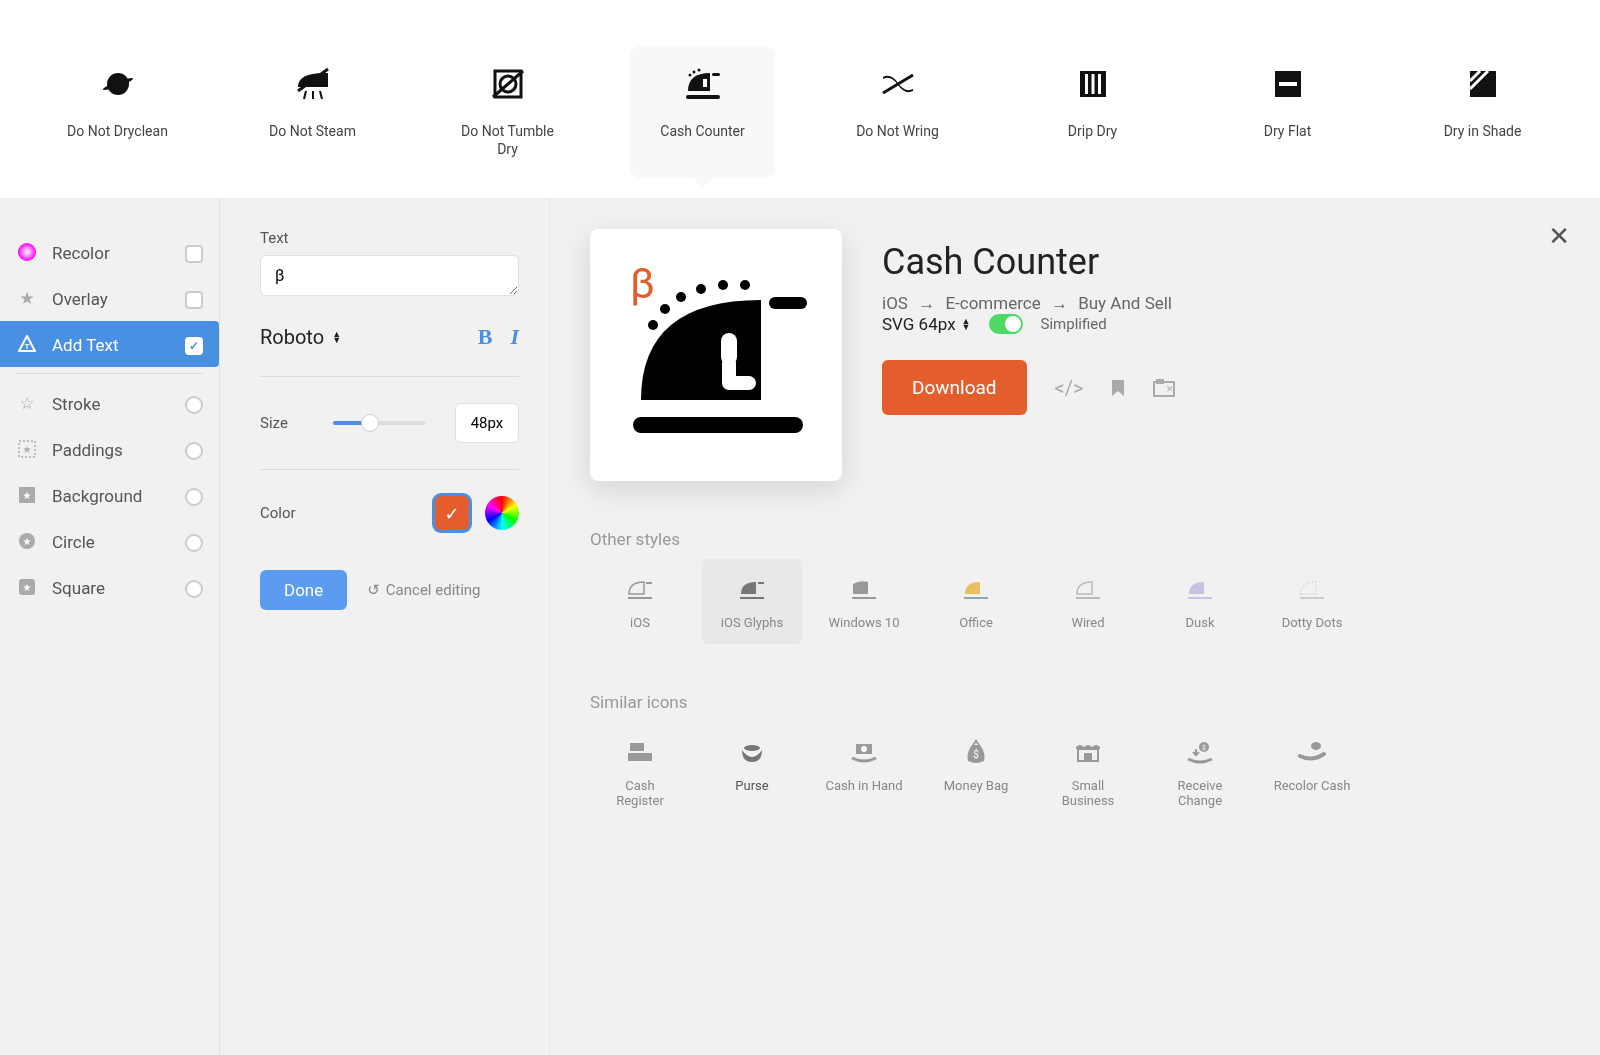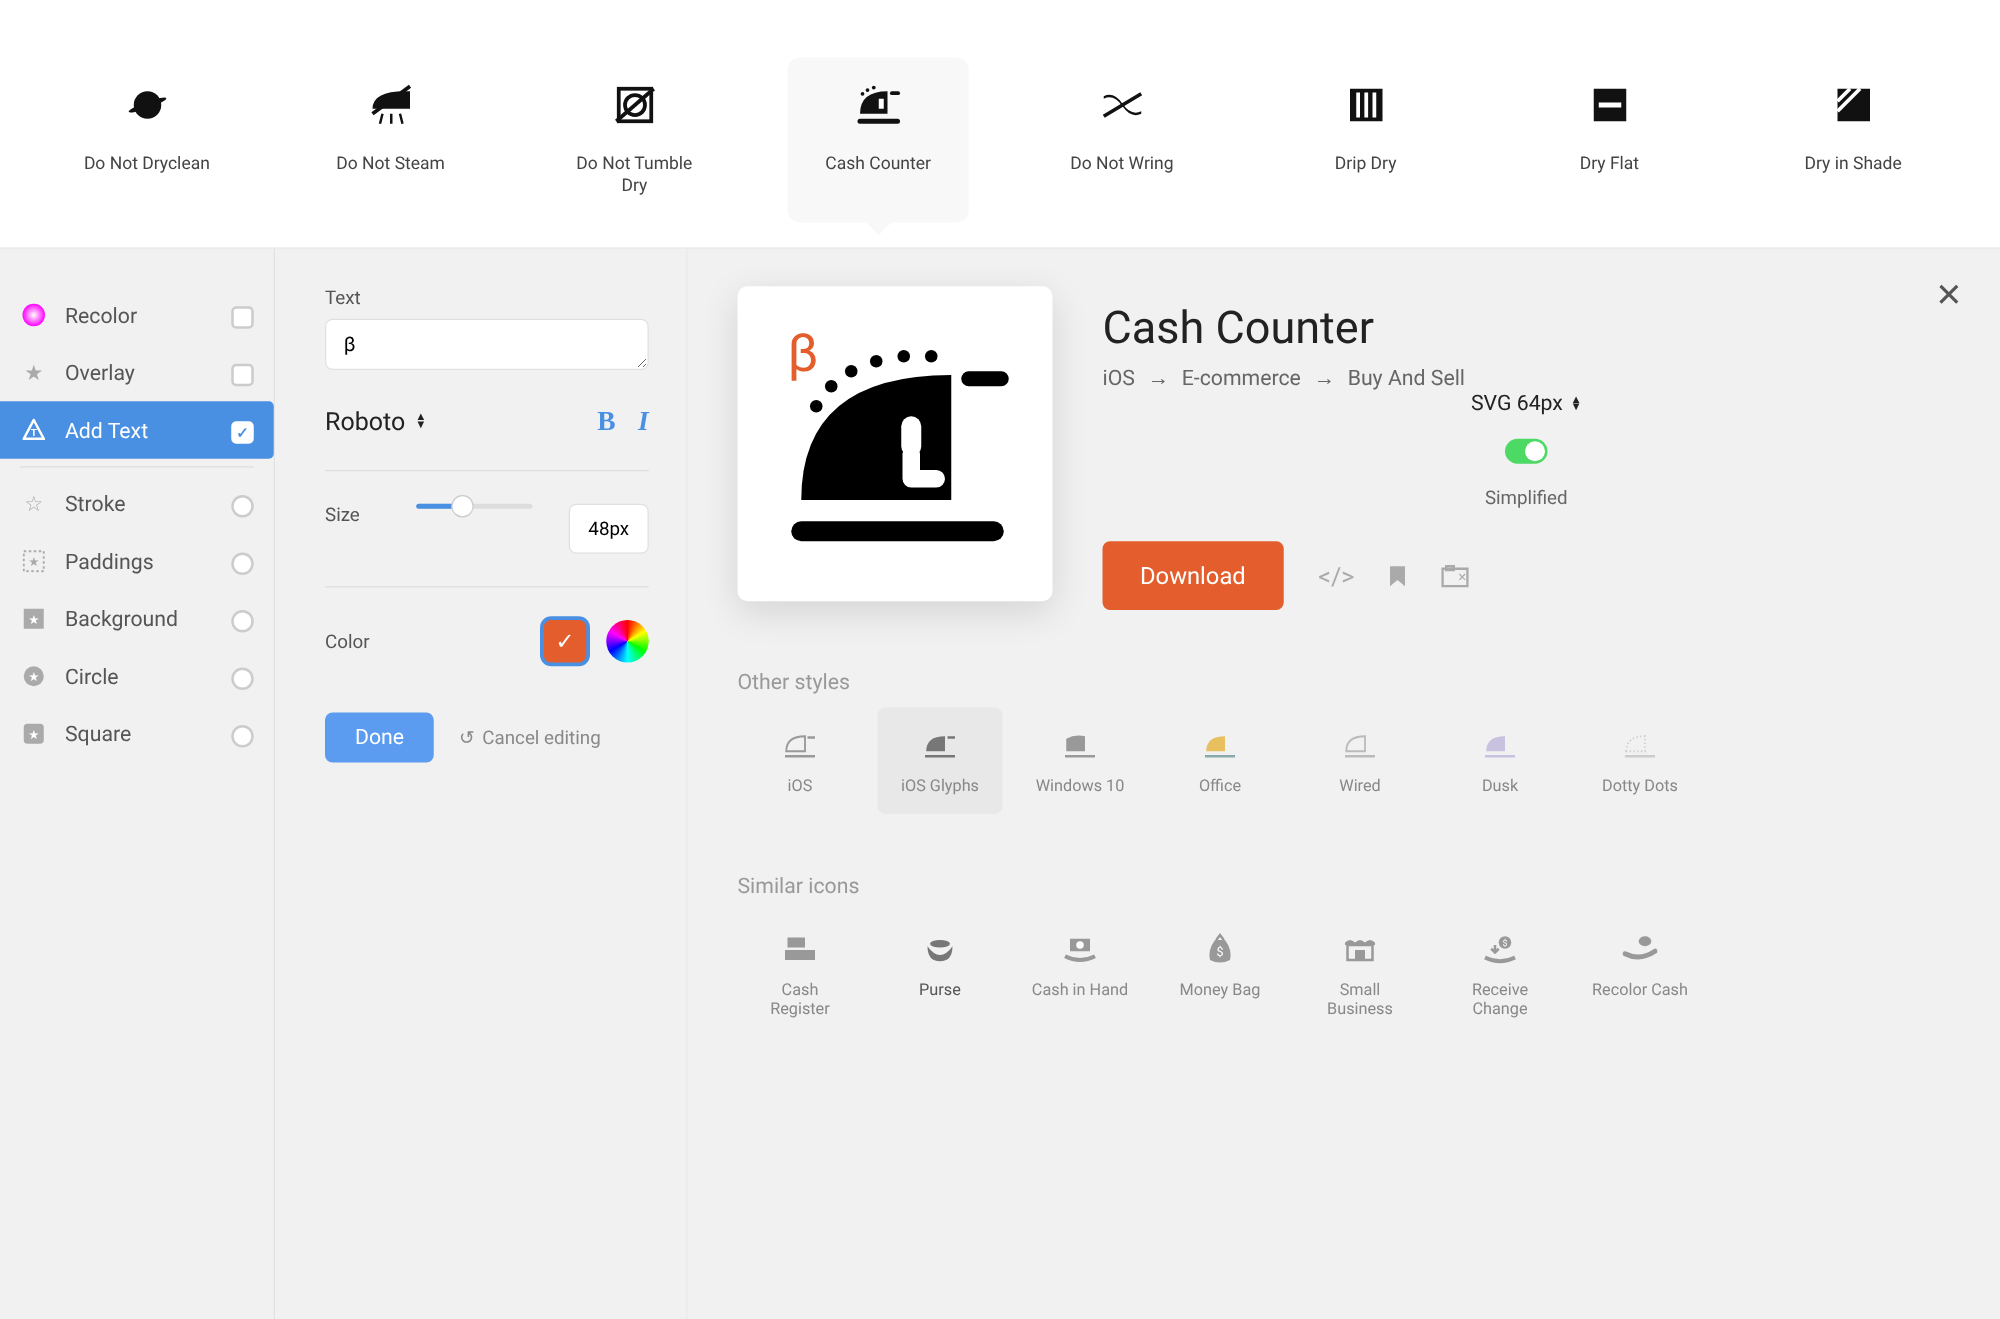--- a/index.html
+++ b/index.html
@@ -31,21 +31,21 @@
 
 .controls { width: 330px; padding: 30px 30px 30px 40px; border-right: 1px solid #e9e9e9; }
 .ctrl-label { font-size: 15px; color: #555; margin-bottom: 8px; }
 .text-input { width: 100%; background: #fff; border: 1px solid #e0e0e0; border-radius: 6px; padding: 10px 14px; font-size: 16px; resize: vertical; }
 .font-row { display: flex; align-items: center; justify-content: space-between; margin-top: 24px; gap: 43px; }
 .font-select { font-size: 20px; color: #222; display: flex; align-items: center; gap: 8px; cursor: pointer; }
 .font-style-btns { display: flex; gap: 18px; }
 .font-style-btns span { font-size: 22px; font-weight: bold; color: #4a90e2; cursor: pointer; font-family: Georgia, serif; }
 .italic-btn { font-style: italic; }
 .sep-line { height: 1px; background: #ddd; margin: 26px 0; }
-.size-row { display: flex; gap: 29px; }
+.size-row { display: flex; align-items: center; gap: 29px; }
 .size-row .label { font-size: 15px; color: #555; width: 44px; }
 .slider { flex: 1; height: 4px; background: #ddd; border-radius: 2px; position: relative; }
 .slider .fill { position: absolute; left: 0; top: 0; height: 100%; width: 40%; background: #4a90e2; border-radius: 2px; }
 .slider .thumb { position: absolute; left: 40%; top: 50%; transform: translate(-50%, -50%); width: 18px; height: 18px; background: #fff; border: 1px solid #ccc; border-radius: 50%; }
 .size-input { width: 64px; background: #fff; border: 1px solid #e0e0e0; border-radius: 6px; padding: 10px 8px; text-align: center; font-size: 15px; }
 .color-row { display: flex; align-items: center; gap: 16px; margin-top: 24px; }
 .color-row .label { font-size: 15px; color: #555; flex: 1; }
 .color-swatch { width: 34px; height: 34px; border-radius: 6px; cursor: pointer; position: relative; }
 .color-swatch.selected { box-shadow: 0 0 0 3px #4a90e2; }
 .color-swatch.selected::after { content: '✓'; position: absolute; inset: 0; display: flex; align-items: center; justify-content: center; color: #fff; font-size: 18px; }
@@ -57,21 +57,21 @@
 
 .detail { flex: 1; padding: 30px 40px; position: relative; }
 .close-x { position: absolute; top: 22px; right: 30px; font-size: 26px; color: #555; cursor: pointer; }
 .detail-head { display: flex; gap: 40px; align-items: flex-start; }
 .preview-box { width: 252px; height: 252px; background: #fff; border-radius: 8px; box-shadow: 0 8px 30px rgba(0,0,0,0.12); display: flex; align-items: center; justify-content: center; position: relative; flex-shrink: 0; }
 .preview-box .overlay-text { position: absolute; top: 30px; left: 40px; font-size: 42px; color: #e35e2c; font-family: Roboto, sans-serif; }
 .meta { flex: 1; padding-top: 12px; }
 .meta h1 { font-size: 36px; font-weight: 400; color: #222; margin-bottom: 10px; }
 .breadcrumb { font-size: 17px; color: #666; }
 .breadcrumb .arrow { margin: 0 6px; }
-.format-row { display: flex; align-items: center; gap: 18px; margin-bottom: 26px; flex-direction: column; }
+.format-row { display: flex; align-items: center; gap: 18px; margin-bottom: 26px; }
 .format-select { font-size: 17px; color: #222; display:flex; align-items:center; gap:6px; cursor:pointer; }
 .toggle { width: 34px; height: 20px; background: #4cd964; border-radius: 10px; position: relative; cursor: pointer; }
 .toggle::after { content: ''; position: absolute; right: 2px; top: 2px; width: 16px; height: 16px; background: #fff; border-radius: 50%; }
 .toggle-label { font-size: 15px; color: #666; }
 .dl-row { display: flex; align-items: center; gap: 28px; }
 .dl-btn { background: #e35e2c; color: #fff; border: none; border-radius: 6px; padding: 16px 30px; font-size: 19px; cursor: pointer; }
 .dl-icon { color: #aaa; font-size: 20px; cursor: pointer; }
 
 
 .section-title { font-size: 17px; color: #999; margin-top: 48px; margin-bottom: 10px; }

